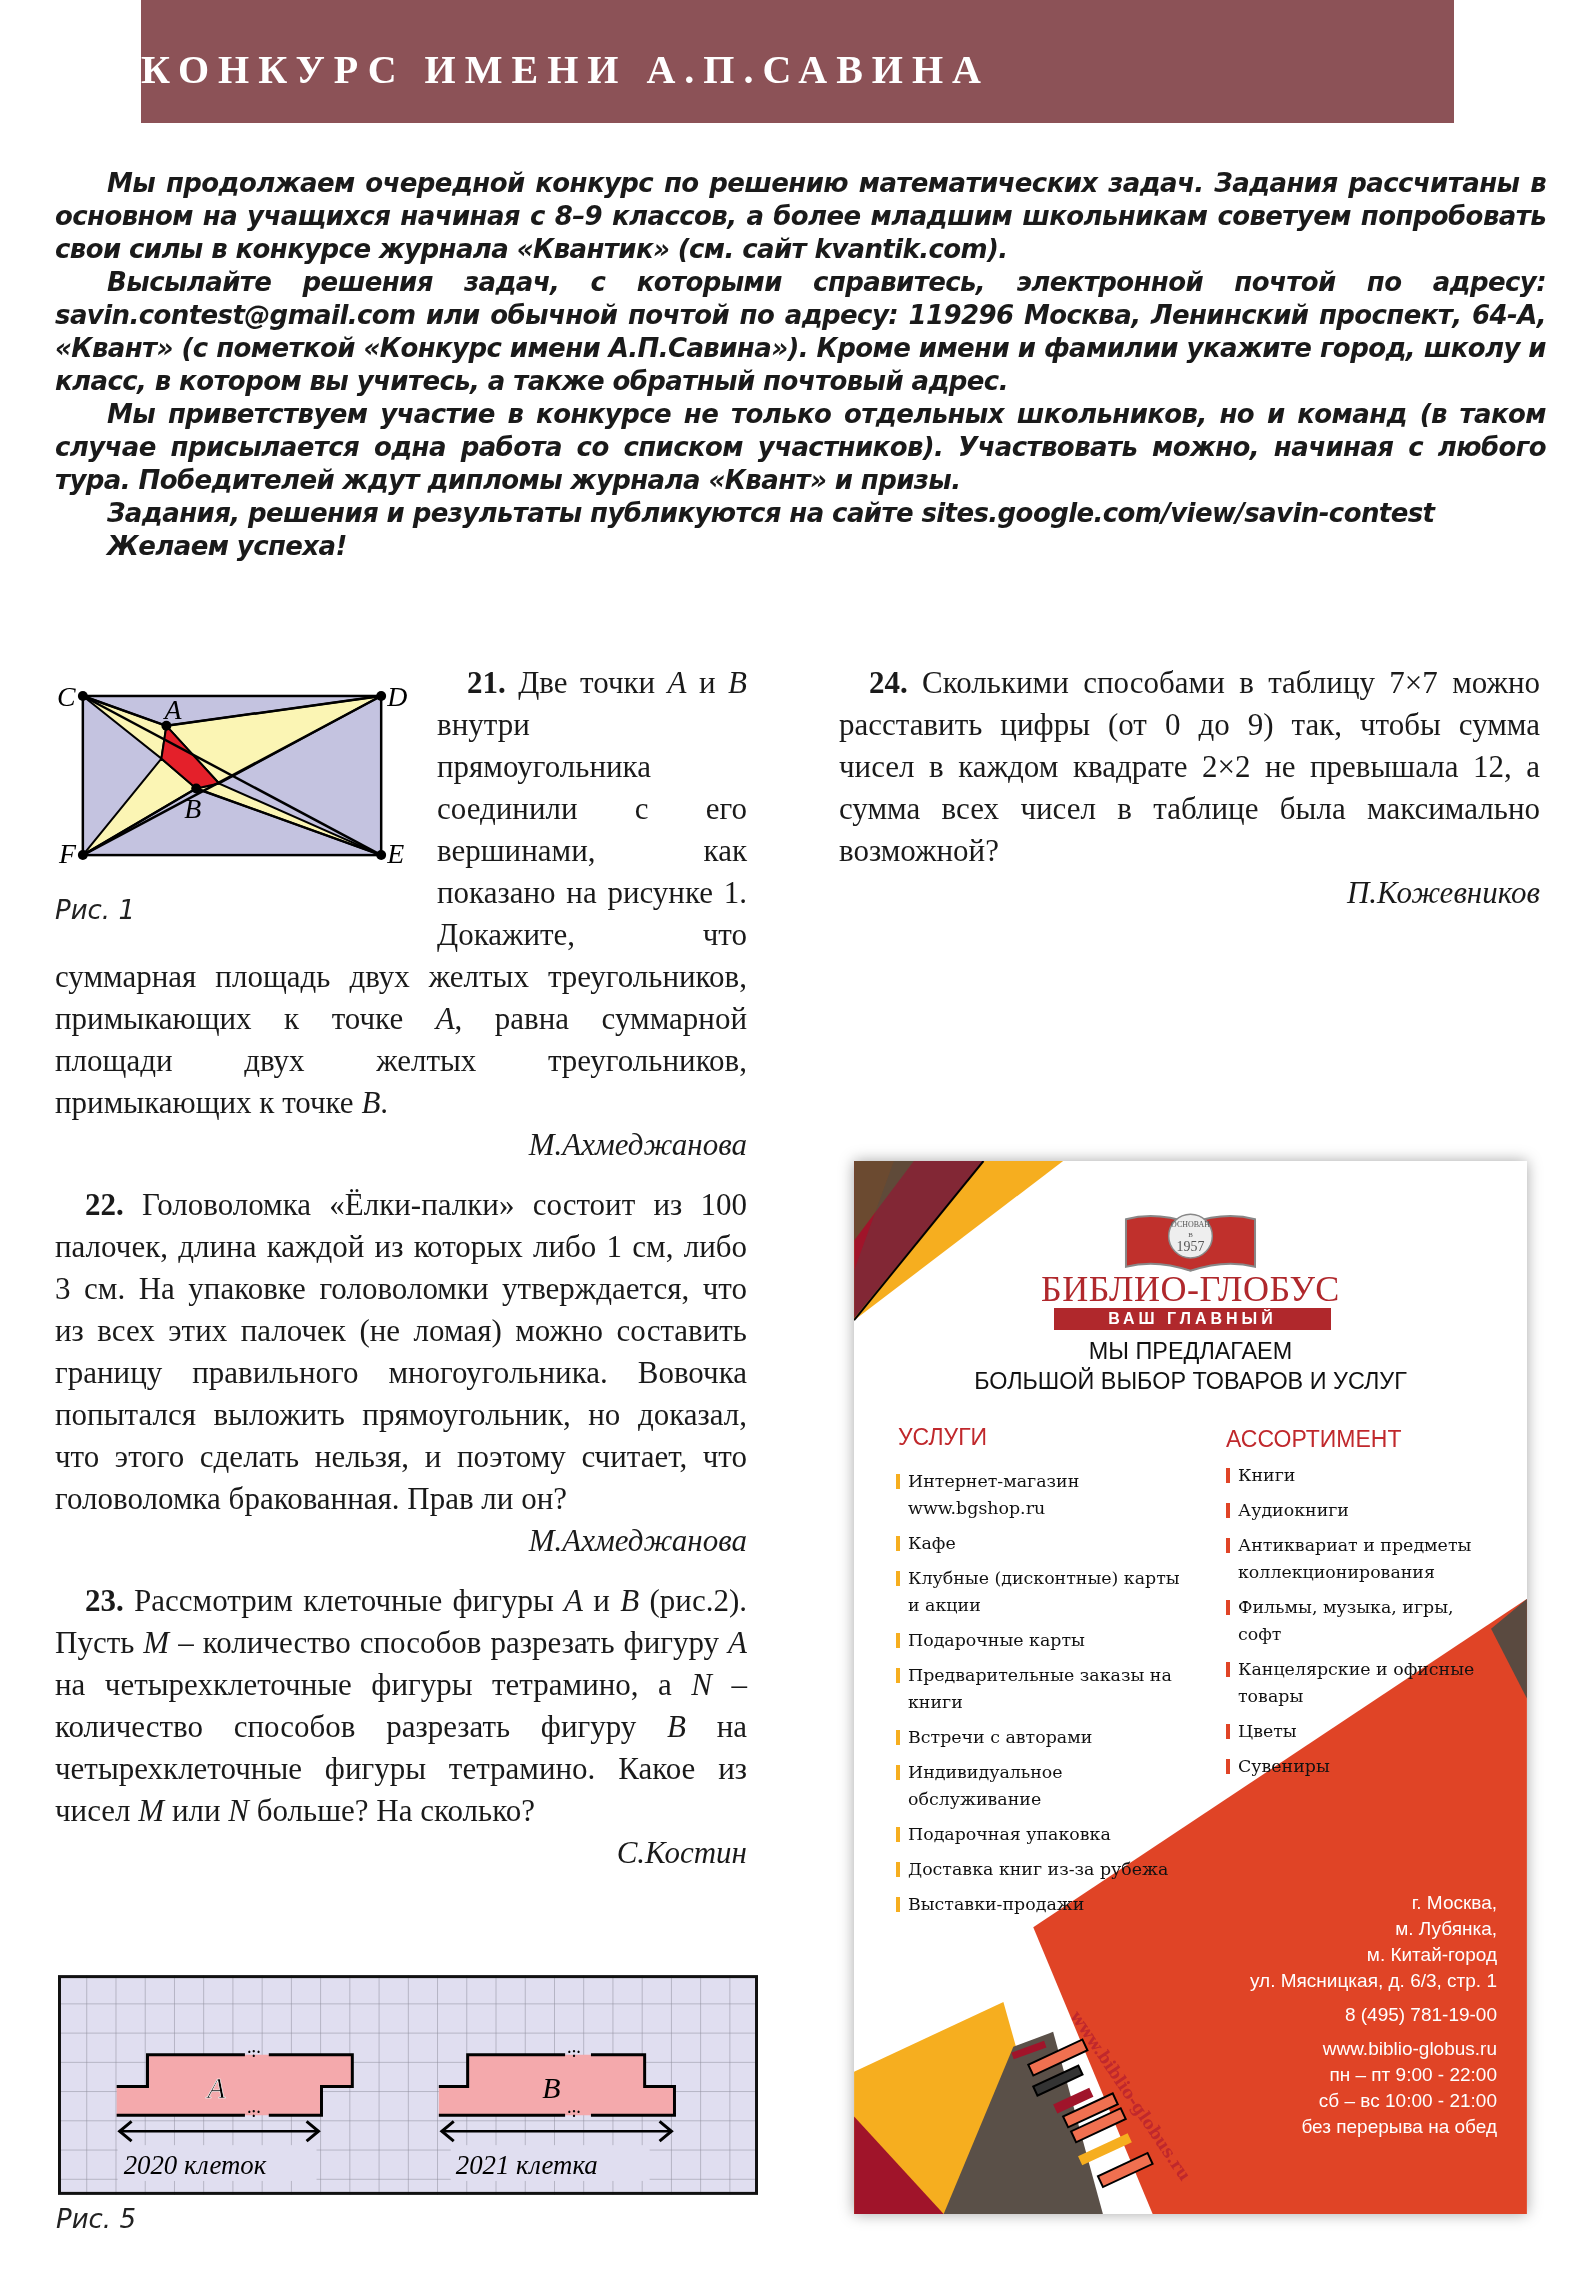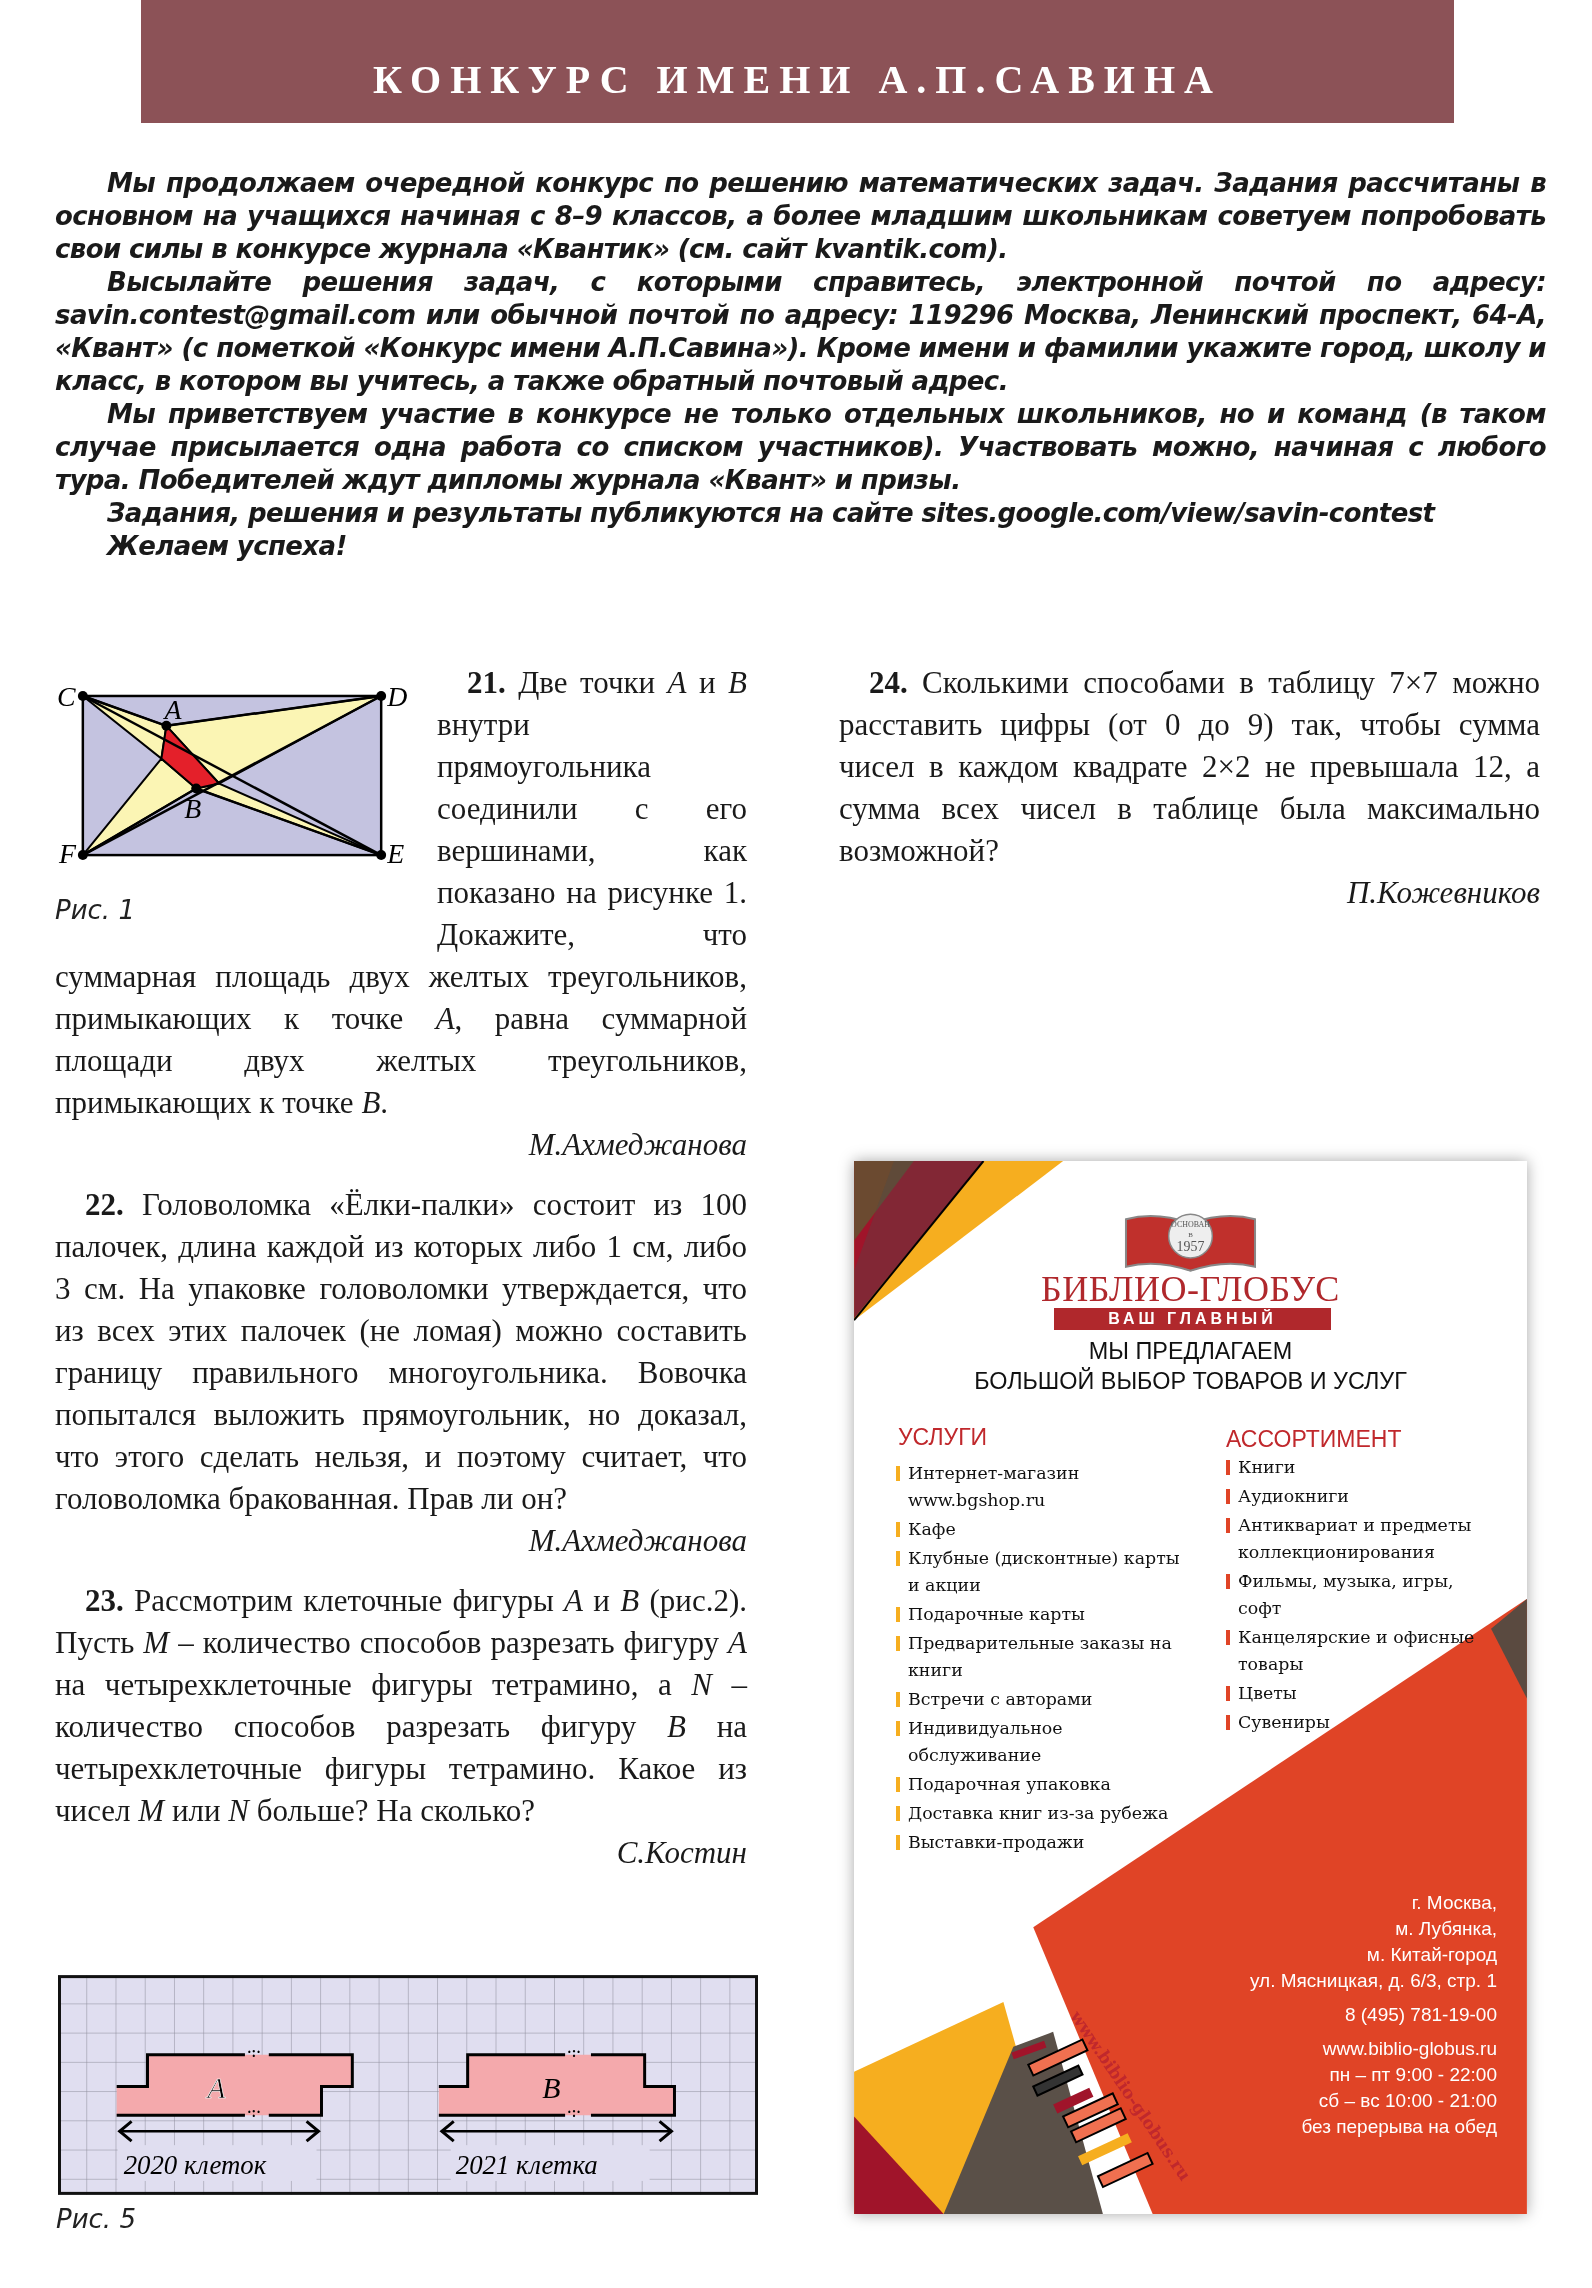--- a/index.html
+++ b/index.html
@@ -1,18 +1,18 @@
 <!DOCTYPE html>
 <html><head>
 <meta charset="utf-8">
 <style>
   html, body { margin:0; padding:0; background:#ffffff; }
   body { width:1592px; height:2289px; position:relative; overflow:hidden; font-family:"Liberation Serif", serif; color:#1a1a1a; }
   .header-band { position:absolute; left:141px; top:0; width:1313px; height:123px; background:#8c5257; }
-  .header-title { position:absolute; left:0; right:0; top:56px; text-align:center; color:#fff; font-family:"Liberation Serif", serif; font-weight:bold; font-size:40px; letter-spacing:9px; }
+  .header-title { position:absolute; left:0; right:0; top:46px; text-align:left; color:#fff; font-family:"Liberation Serif", serif; font-weight:bold; font-size:40px; letter-spacing:9px; }
   .intro { position:absolute; left:55px; top:167px; width:1491px; font-family:"DejaVu Sans", sans-serif; font-style:italic; font-weight:bold; font-size:26px; line-height:33px; text-align:justify; letter-spacing:-0.6px; }
   .intro p { margin:0; text-indent:52px; }
   .col-left { position:absolute; left:55px; top:662px; width:692px; font-size:31px; line-height:42px; text-align:justify; }
   .col-right { position:absolute; left:839px; top:662px; width:701px; font-size:31px; line-height:42px; text-align:justify; }
   .problem p { margin:0; text-indent:30px; }
   .num { font-weight:bold; }
   .author { text-align:right; font-style:italic; margin:0; }
   .m { font-style:italic; }
   .fig1 { float:left; width:358px; height:244px; margin:12px 24px 0 0; position:relative; }
   .fig1 svg { display:block; }
@@ -20,21 +20,21 @@
   .fig2 { position:absolute; left:58px; top:1975px; width:700px; height:220px; }
   .fig2-cap { position:absolute; left:56px; top:2204px; }
   .ad { position:absolute; left:854px; top:1161px; width:673px; height:1053px; background:#fff; box-shadow:0 0 14px rgba(0,0,0,0.35); overflow:hidden; font-family:"Liberation Sans", sans-serif; }
   .ad svg.deco { position:absolute; left:0; top:0; }
   .ad-logo { position:absolute; left:0; right:0; top:50px; text-align:center; }
   .ad-brand { position:absolute; left:0; right:0; top:107px; text-align:center; font-family:"Liberation Serif", serif; color:#b0282c; font-size:36px; letter-spacing:0.5px; }
   .ad-tag { position:absolute; left:200px; width:277px; top:147px; height:22px; background:#b0282c; color:#fff; font-weight:bold; font-size:16px; letter-spacing:4px; text-align:center; line-height:22px; }
   .ad-offer { position:absolute; left:0; right:0; top:175px; text-align:center; font-size:23.4px; line-height:30px; color:#111; }
   .ad-h { position:absolute; color:#c0282c; font-size:23px;text-align:center; }
   .ad-list { position:absolute; font-family:"DejaVu Serif", serif; font-size:17.4px; line-height:27px; color:#111; margin:0; padding:0; list-style:none; }
-  .ad-list li { position:relative; padding-left:12px; margin-bottom:2px; }
+  .ad-list li { position:relative; padding-left:12px; margin-bottom:2px;margin-top:8px; }
   .ad-list li::before { content:""; position:absolute; left:0; top:6px; width:4px; height:15px; background:var(--bullet); }
   .ad-contact { position:absolute; right:30px; top:729px; text-align:right; color:#fff; font-size:19px; line-height:26px; }
   .ad-contact .gap { margin-top:8px; }
   .ad-url-rot { position:absolute; left:229px; top:846px; color:#c0282c; font-family:"DejaVu Serif", serif; font-weight:bold; font-size:17px; transform:rotate(56deg); transform-origin:left top; white-space:nowrap; }
 </style>
 </head>
 <body>
 
 <div class="header-band">
   <div class="header-title">КОНКУРС ИМЕНИ А.П.САВИНА</div>

